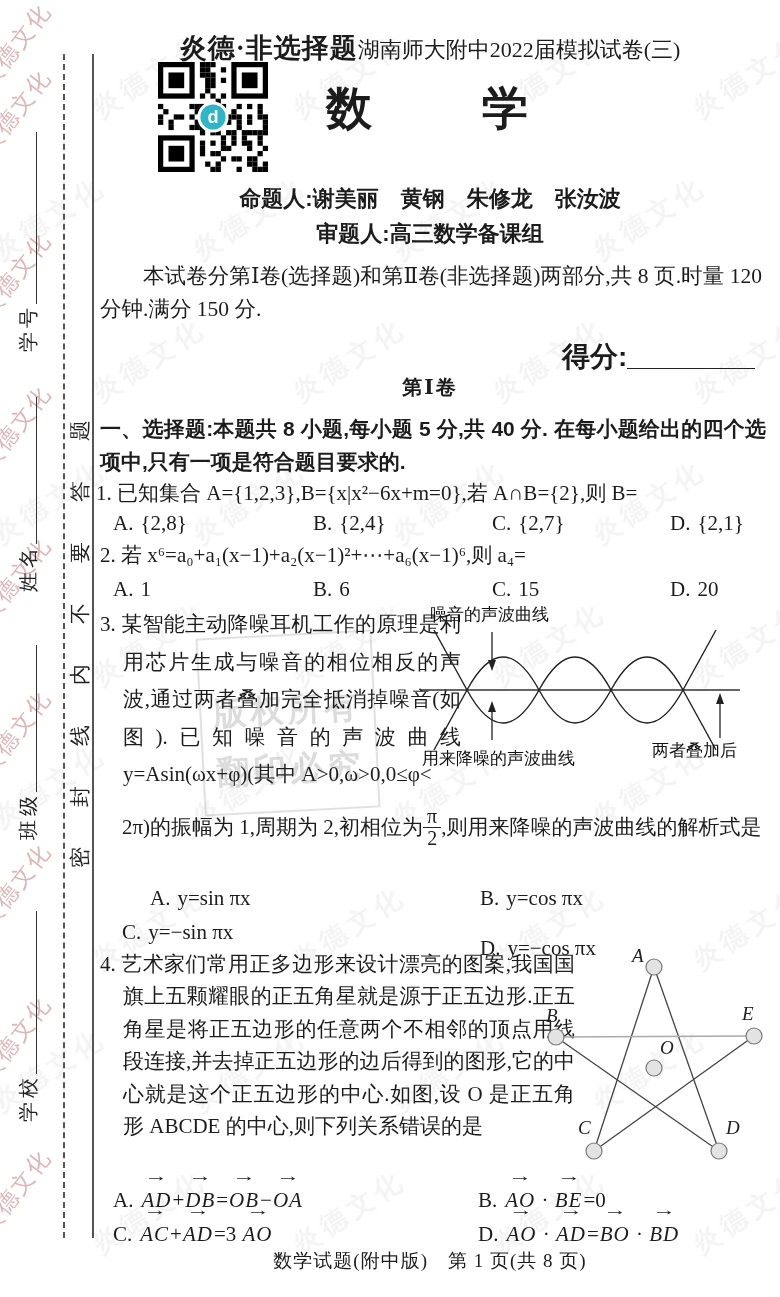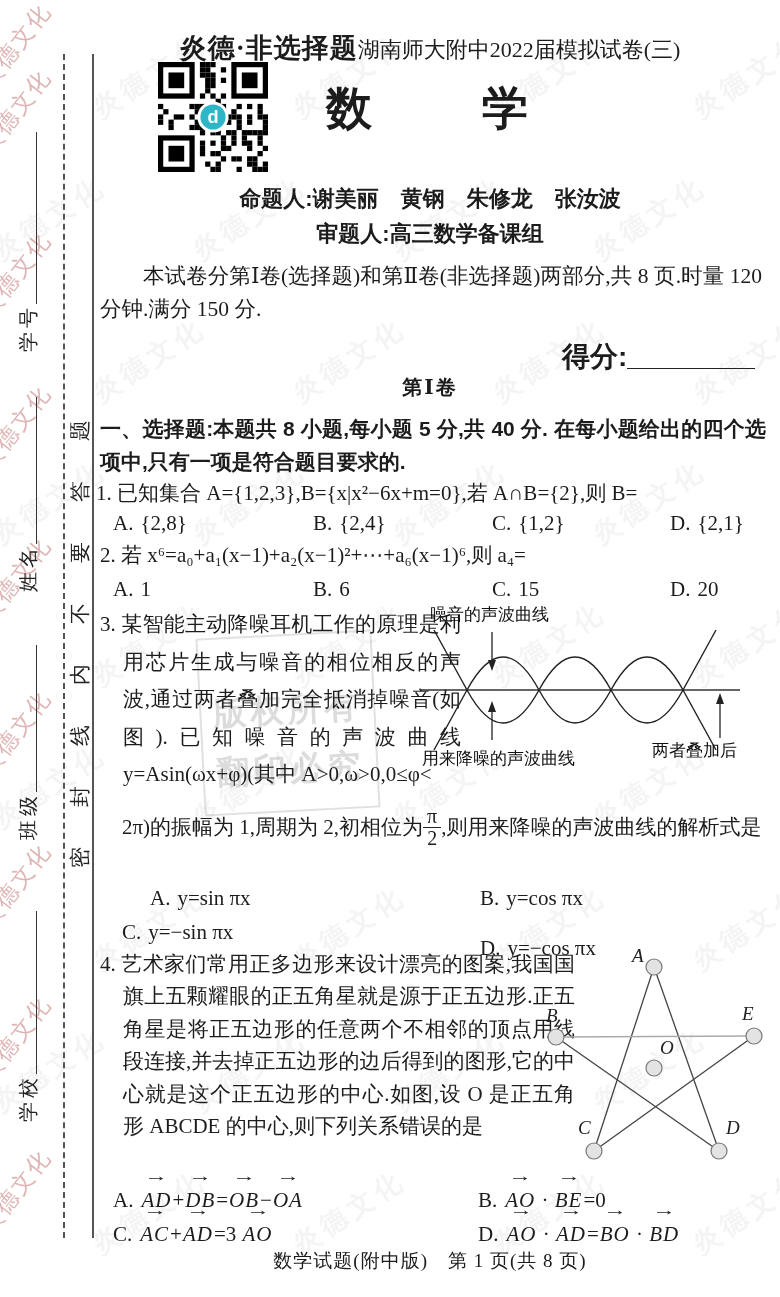--- a/index.html
+++ b/index.html
@@ -276,21 +276,21 @@
 
   <div class="abs ctr voltitle" style="top:374px;">第Ⅰ卷</div>
   <div class="abs secintro hei" style="left:100px;top:412px;width:666px;">一、选择题:本题共 8 小题,每小题 5 分,共 40 分. 在每小题给出的四个选项中,只有一项是符合题目要求的.</div>
 
   <div class="abs qline" style="left:96px;top:479px;">
     <span>1.</span>
     <span>已知集合 A={1,2,3},B={x|x²−6x+m=0},若 A∩B={2},则 B=</span>
   </div>
   <div class="opt" style="left:113px;top:511px;"><span class="lb">A.</span><span>{2,8}</span></div>
   <div class="opt" style="left:313px;top:511px;"><span class="lb">B.</span><span>{2,4}</span></div>
-  <div class="opt" style="left:492px;top:511px;"><span class="lb">C.</span><span>{1,2}</span></div>
+  <div class="opt" style="left:492px;top:511px;"><span class="lb">C.</span><span>{2,7}</span></div>
   <div class="opt" style="left:670px;top:511px;"><span class="lb">D.</span><span>{2,1}</span></div>
 
   <div class="abs qline" style="left:100px;top:541px;">
     <span>2.</span>
     <span>若 x⁶=a₀+a₁(x−1)+a₂(x−1)²+⋯+a₆(x−1)⁶,则 a₄=</span>
   </div>
   <div class="opt" style="left:113px;top:577px;"><span class="lb">A.</span><span>1</span></div>
   <div class="opt" style="left:313px;top:577px;"><span class="lb">B.</span><span>6</span></div>
   <div class="opt" style="left:492px;top:577px;"><span class="lb">C.</span><span>15</span></div>
   <div class="opt" style="left:670px;top:577px;"><span class="lb">D.</span><span>20</span></div>

